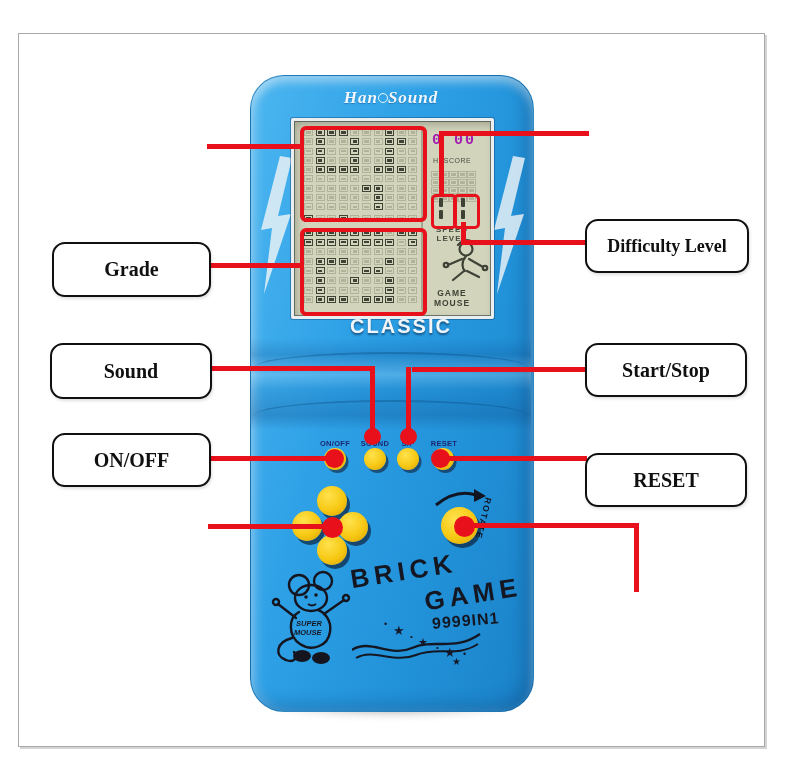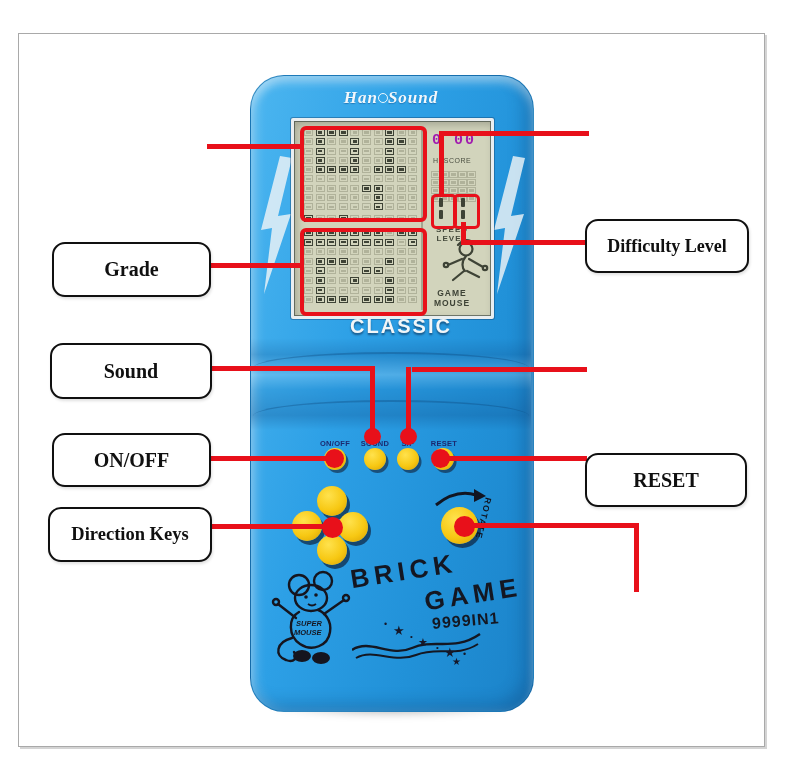--- a/index.html
+++ b/index.html
@@ -860,24 +860,24 @@
 
   <div class="callout" style="left:52px;top:242px;width:155px;height:51px;font-size:20px">
     <span>Grade</span>
   </div>
   <div class="callout" style="left:50px;top:343px;width:158px;height:52px;font-size:20px">
     <span>Sound</span>
   </div>
   <div class="callout" style="left:52px;top:433px;width:155px;height:50px;font-size:20px">
     <span>ON/OFF</span>
   </div>
-  <div class="callout" style="left:48px;top:507px;width:160px;height:51px;font-size:18.5px">
-    <span>Direction Keys</span>
-  </div>
 
   <div class="callout" style="left:585px;top:219px;width:160px;height:50px;font-size:18px">
     <span>Difficulty Level</span>
+  </div>
+  <div class="callout" style="left:585px;top:343px;width:158px;height:50px;font-size:20px">
+    <span>Start/Stop</span>
   </div>
   <div class="callout" style="left:585px;top:453px;width:158px;height:50px;font-size:20px">
     <span>RESET</span>
   </div>
 
 </div>
 
 </body></html>

